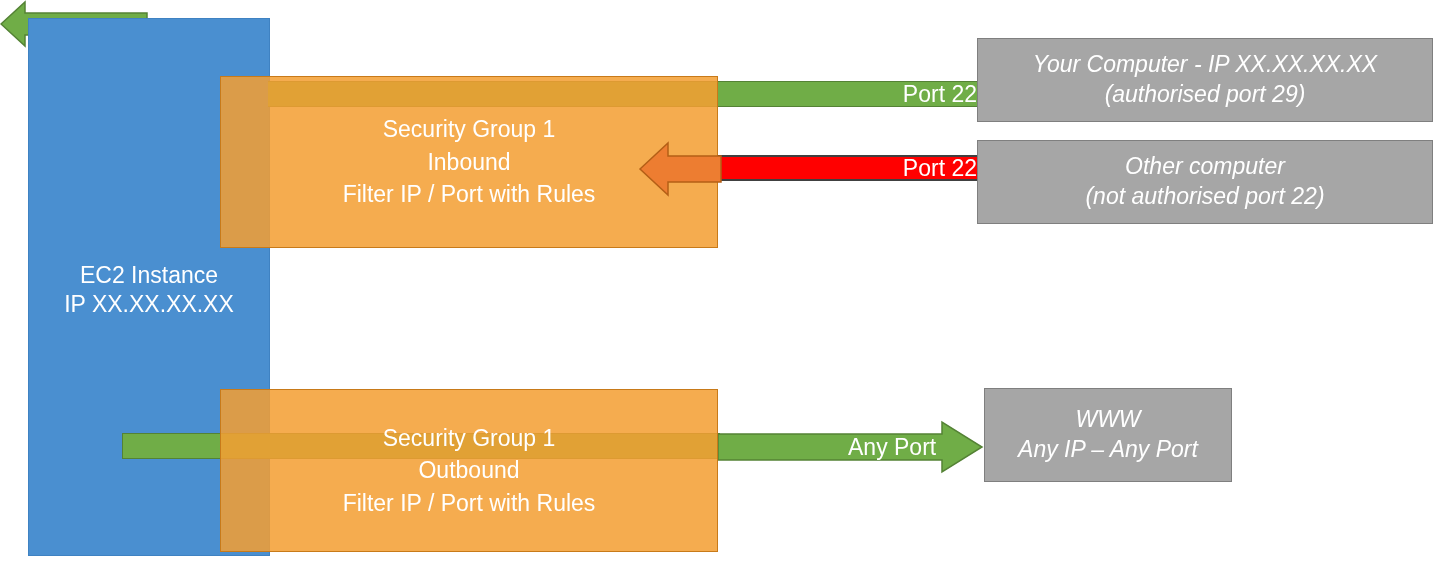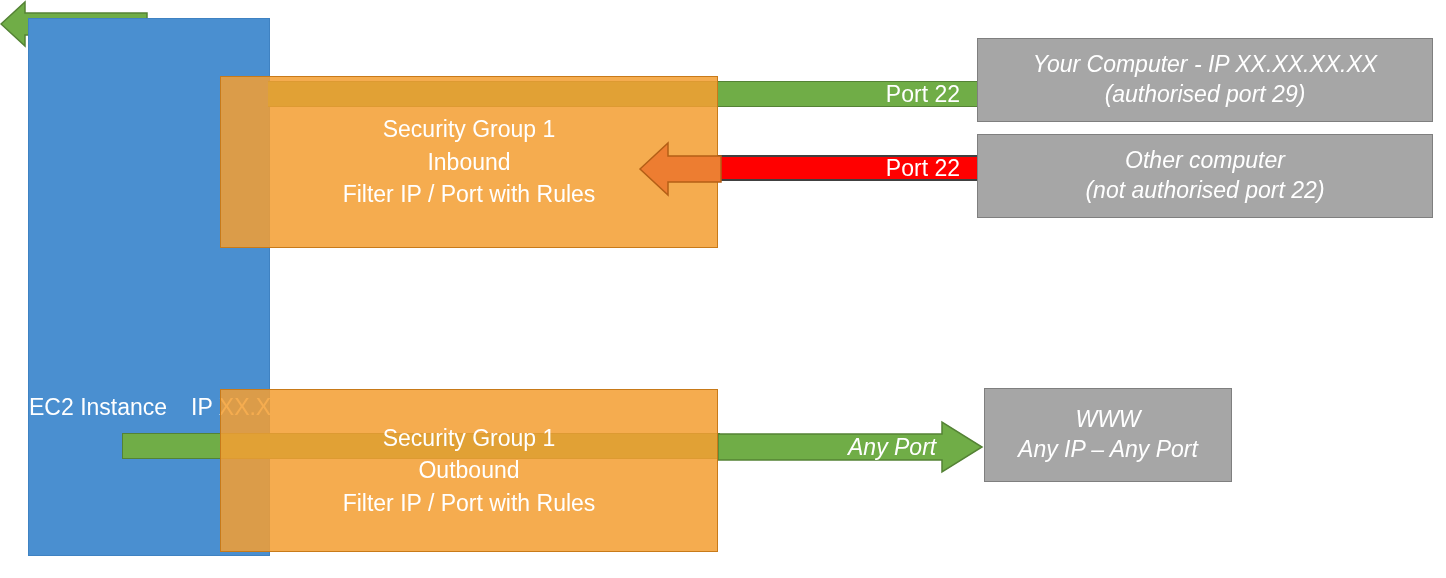--- a/index.html
+++ b/index.html
@@ -14,26 +14,25 @@
     position: relative;
     width: 1446px;
     height: 578px;
     background: #ffffff;
     overflow: hidden;
   }
   .box {
     position: absolute;
     box-sizing: border-box;
     display: flex;
-    flex-direction: row;
+    flex-direction: column;
     align-items: center;
     justify-content: center;
     color: #ffffff;
     line-height: 1.28;
-    gap: 24px;
   }
 
   
   #ec2-instance {
     left: 28px;
     top: 18px;
     width: 242px;
     height: 538px;
     background: #4a8fd0;
     border: 1px solid #3f82c2;
@@ -68,21 +67,21 @@
   
   .bar {
     position: absolute;
     box-sizing: border-box;
     z-index: 2;
     display: flex;
     align-items: center;
     justify-content: flex-end;
     color: #ffffff;
     font-size: 23px;
-    padding-right: 18px;
+    padding-right: 1px;
     white-space: nowrap;
   }
 
   
   #inbound-allowed-arrow-left {
     left: 122px; top: 70px; width: 148px; height: 48px;
     z-index: 2;
   }
   #inbound-allowed-arrow-left svg { display: block; }
 
@@ -145,21 +144,20 @@
     left: 718px; top: 419px; width: 266px; height: 56px;
     z-index: 2;
   }
   #outbound-arrow svg { display: block; }
   .arrow-label {
     position: absolute;
     color: #ffffff;
     font-size: 23px;
     white-space: nowrap;
     z-index: 5;
-    font-style: italic;
   }
   #outbound-port-label { left: 848px; top: 434px; }
 
   
   .gray-box {
     position: absolute;
     box-sizing: border-box;
     background: #a6a6a6;
     border: 1px solid #7f7f7f;
     display: flex;
@@ -168,21 +166,21 @@
     justify-content: center;
     text-align: center;
     color: #ffffff;
     font-size: 23px;
     line-height: 1.3;
     z-index: 4;
     font-style: italic;
   }
   .gray-box .ln { display: block; white-space: nowrap; }
   #your-computer-box { left: 977px; top: 38px;  width: 456px; height: 84px; }
-  #other-computer-box{ left: 977px; top: 134px; width: 456px; height: 84px; }
+  #other-computer-box{ left: 977px; top: 140px; width: 456px; height: 84px; }
   #www-box           { left: 984px; top: 388px; width: 248px; height: 94px; }
 </style>
 </head>
 <body>
 
 <div id="canvas">
 
   <div class="box" id="ec2-instance">
     <span class="ln">EC2 Instance</span>
     <span class="ln">IP XX.XX.XX.XX</span>

